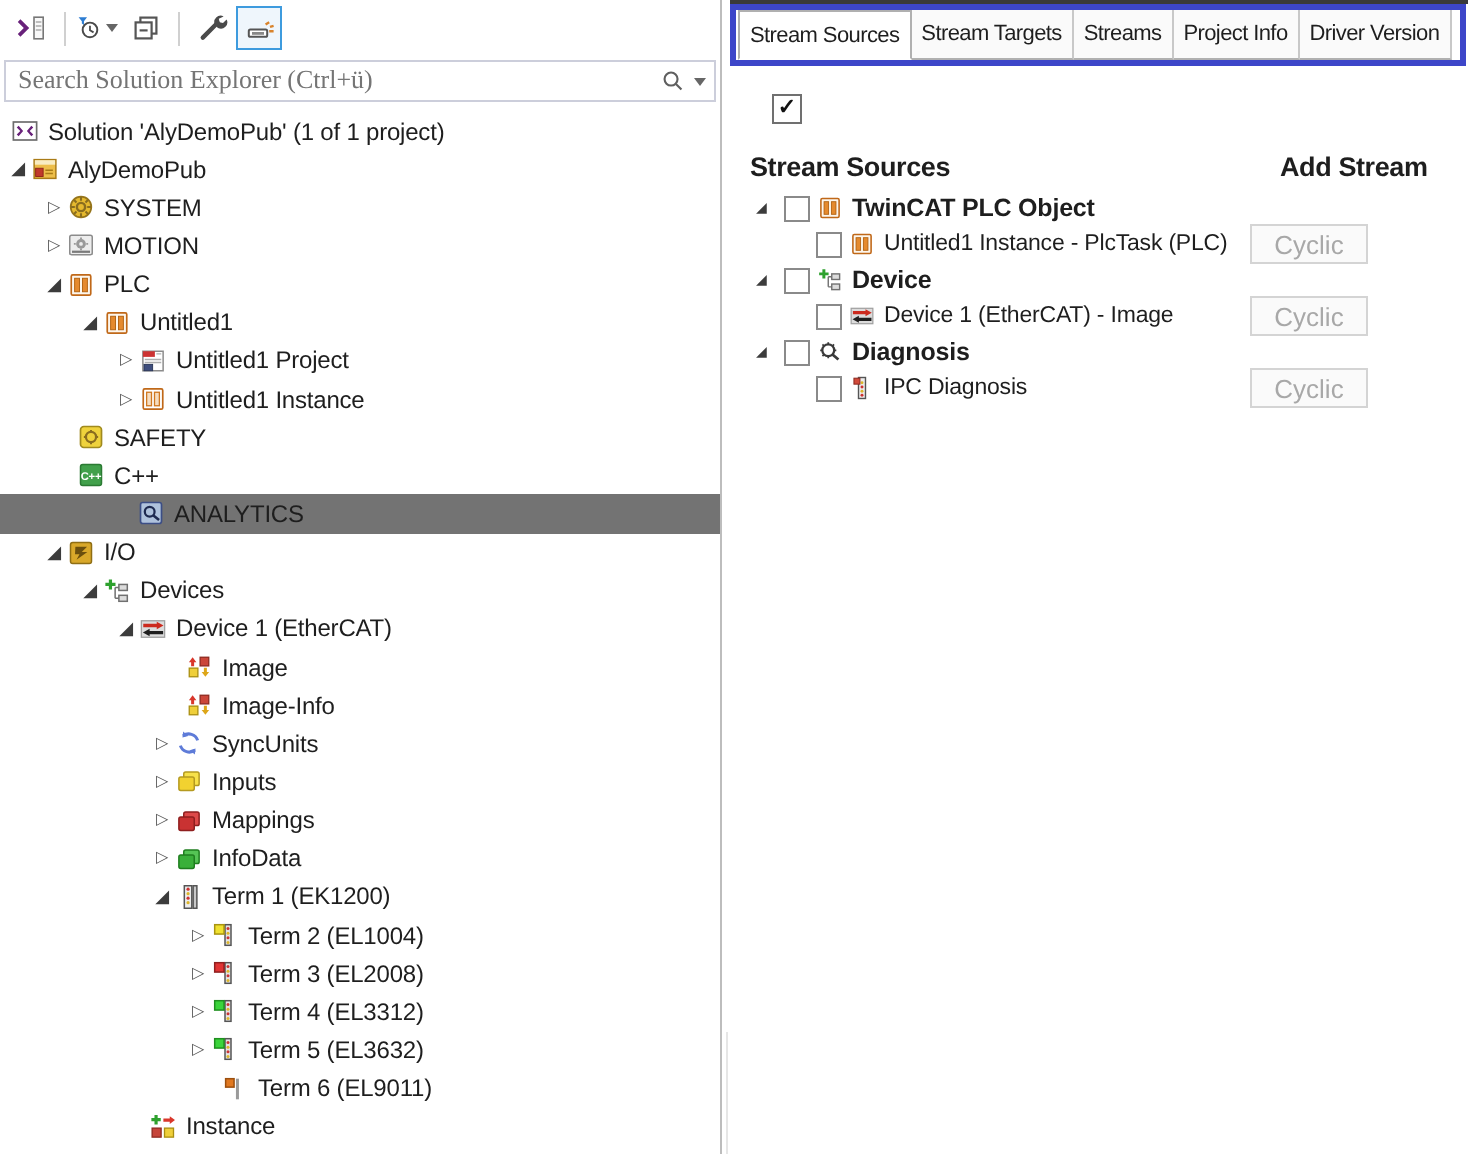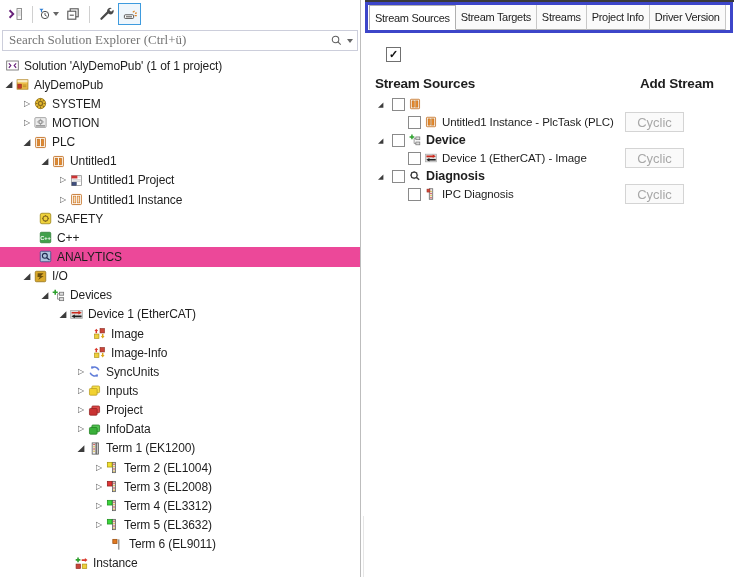--- a/index.html
+++ b/index.html
@@ -17,21 +17,21 @@
   .tb-sep{width:1px;height:17px;background:#d0d0d0;margin:0 4px;}
   .caret{width:0;height:0;border-left:3.5px solid transparent;border-right:3.5px solid transparent;
     border-top:4px solid #666;margin-left:2px;}
   .search{position:absolute;left:2px;top:30px;width:354px;height:19px;border:1px solid #cccedb;
     background:#fff;display:flex;align-items:center;box-sizing:content-box;}
   .search input{border:none;outline:none;flex:1;font-size:13px;color:#767676;padding:0 0 1px 6px;
     background:transparent;font-family:Liberation Serif, serif;}
   .search svg{width:13px;height:13px;margin-right:2px;}
   .tree{position:absolute;left:0;top:56px;width:360px;}
   .trow{height:19.15px;display:flex;align-items:center;font-size:12px;letter-spacing:-0.1px;white-space:nowrap;}
-  .trow.selected{background:#ec4899;}
+  .trow.selected{background:#737373;padding-left:30px;}
   .texp{width:12px;flex:none;text-align:center;color:#595959;font-size:8px;line-height:1;cursor:default;}
   .texp.expanded{color:#3c3c3c;font-size:9px;}
   .ti{width:15px;height:15px;flex:none;}
   .tlabel{margin-left:4px;}
   
   .right{position:absolute;left:361px;top:0;width:373px;height:516px;background:#fff;}
   .topline{position:absolute;left:4px;right:0;top:0;height:2px;background:#3a3a3a;}
   .bluebox{position:absolute;left:4px;right:1px;top:2px;height:31px;border:3px solid #3d46c9;box-sizing:border-box;}
   .tabs{position:absolute;left:8px;top:5px;right:5px;height:25px;display:flex;overflow:hidden;
     font-size:11px;letter-spacing:-0.3px;background:#fff;}
@@ -402,21 +402,21 @@
           <svg class="ti" viewBox="0 0 16 16">
             <use href="#sym-inputs-icon"></use>
           </svg>
           <span class="tlabel">Inputs</span>
         </div>
         <div class="trow">
           <span class="texp collapsed" style="margin-left:75px">▷</span>
           <svg class="ti" viewBox="0 0 16 16">
             <use href="#sym-outputs-icon"></use>
           </svg>
-          <span class="tlabel">Project</span>
+          <span class="tlabel">Mappings</span>
         </div>
         <div class="trow">
           <span class="texp collapsed" style="margin-left:75px">▷</span>
           <svg class="ti" viewBox="0 0 16 16">
             <use href="#sym-infodata-icon"></use>
           </svg>
           <span class="tlabel">InfoData</span>
         </div>
         <div class="trow">
           <span class="texp expanded" style="margin-left:75px">◢</span>
@@ -491,20 +491,21 @@
     <div class="hdrL">Stream Sources</div>
     <div class="hdrR">Add Stream</div>
 
     <div class="stree" id="stree">
         <div class="srow parent">
           <span class="sexp">◢</span>
           <span class="scb" style="margin-left:4px"></span>
           <svg class="si" viewBox="0 0 16 16">
             <use href="#sym-plc-icon"></use>
           </svg>
+          <span class="slabel">TwinCAT PLC Object</span>
         </div>
         <div class="srow">
           <span class="scb" style="margin-left:33px"></span>
           <svg class="si" viewBox="0 0 16 16">
             <use href="#sym-plc-icon"></use>
           </svg>
           <span class="slabel">Untitled1 Instance - PlcTask (PLC)</span>
         </div>
         <div class="srow parent">
           <span class="sexp">◢</span>

